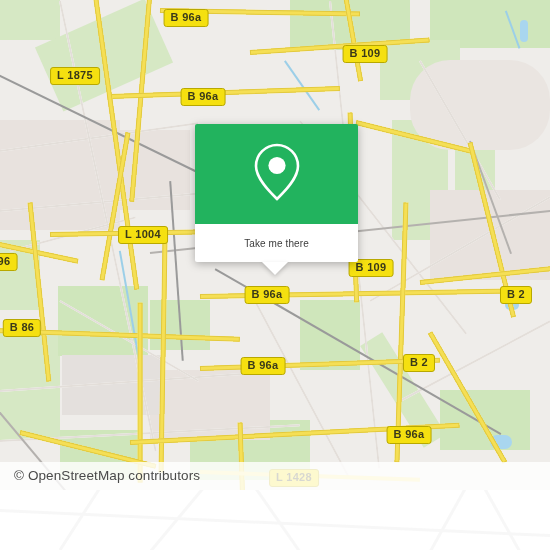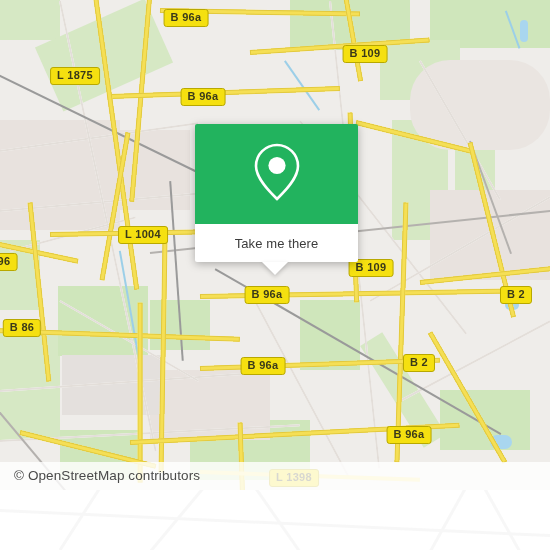--- a/index.html
+++ b/index.html
@@ -42,21 +42,21 @@
   #attrib{position:absolute;left:14px;top:468px;font-size:13.5px;color:#4a4a4a;
           letter-spacing:.1px;}
 
   
   #card{position:absolute;left:195px;top:124px;width:163px;height:138px;
         filter:drop-shadow(0 2px 4px rgba(0,0,0,0.28));}
   #card-head{width:100%;height:100px;background:#22b35e;border-radius:2px 2px 0 0;
              display:flex;align-items:center;justify-content:center;}
   #card-foot{width:100%;height:38px;background:#ffffff;border-radius:0 0 2px 2px;
              display:flex;align-items:center;justify-content:center;}
-  #card-foot-label{font-size:13px;color:#3c3c3c;letter-spacing:.1px;}
+  #card-foot-label{font-size:10px;color:#3c3c3c;letter-spacing:.1px;}
   #card-tail{position:absolute;left:50%;top:262px;transform:translateX(-50%);
              width:0;height:0;border-left:13px solid transparent;
              border-right:13px solid transparent;border-top:13px solid #ffffff;
              filter:drop-shadow(0 2px 2px rgba(0,0,0,0.20));}
 
   
   #bottombar{position:absolute;left:0;top:490px;width:550px;height:60px;
              background:#ffffff;overflow:hidden;}
   #bb-watermark{position:absolute;left:0;top:0;width:550px;height:60px;opacity:.55;}
 </style>
@@ -151,21 +151,21 @@
         <div class="shield" style="left: 203px; top: 97px;">B 96a</div>
         <div class="shield" style="left: 143px; top: 235px;">L 1004</div>
         <div class="shield" style="left: 4px; top: 262px;">96</div>
         <div class="shield" style="left: 371px; top: 268px;">B 109</div>
         <div class="shield" style="left: 516px; top: 295px;">B 2</div>
         <div class="shield" style="left: 267px; top: 295px;">B 96a</div>
         <div class="shield" style="left: 22px; top: 328px;">B 86</div>
         <div class="shield" style="left: 263px; top: 366px;">B 96a</div>
         <div class="shield" style="left: 419px; top: 363px;">B 2</div>
         <div class="shield" style="left: 409px; top: 435px;">B 96a</div>
-        <div class="shield" style="left: 294px; top: 478px;">L 1398</div>
+        <div class="shield" style="left: 294px; top: 478px;">L 1428</div>
       </div>
 
     <div id="attrib-strip"></div>
     <div id="attrib">© OpenStreetMap contributors</div>
   </div>
 
   <div id="card">
     <div id="card-head">
       <span>
         <svg width="52" height="62" viewBox="0 0 52 62" aria-hidden="true">

